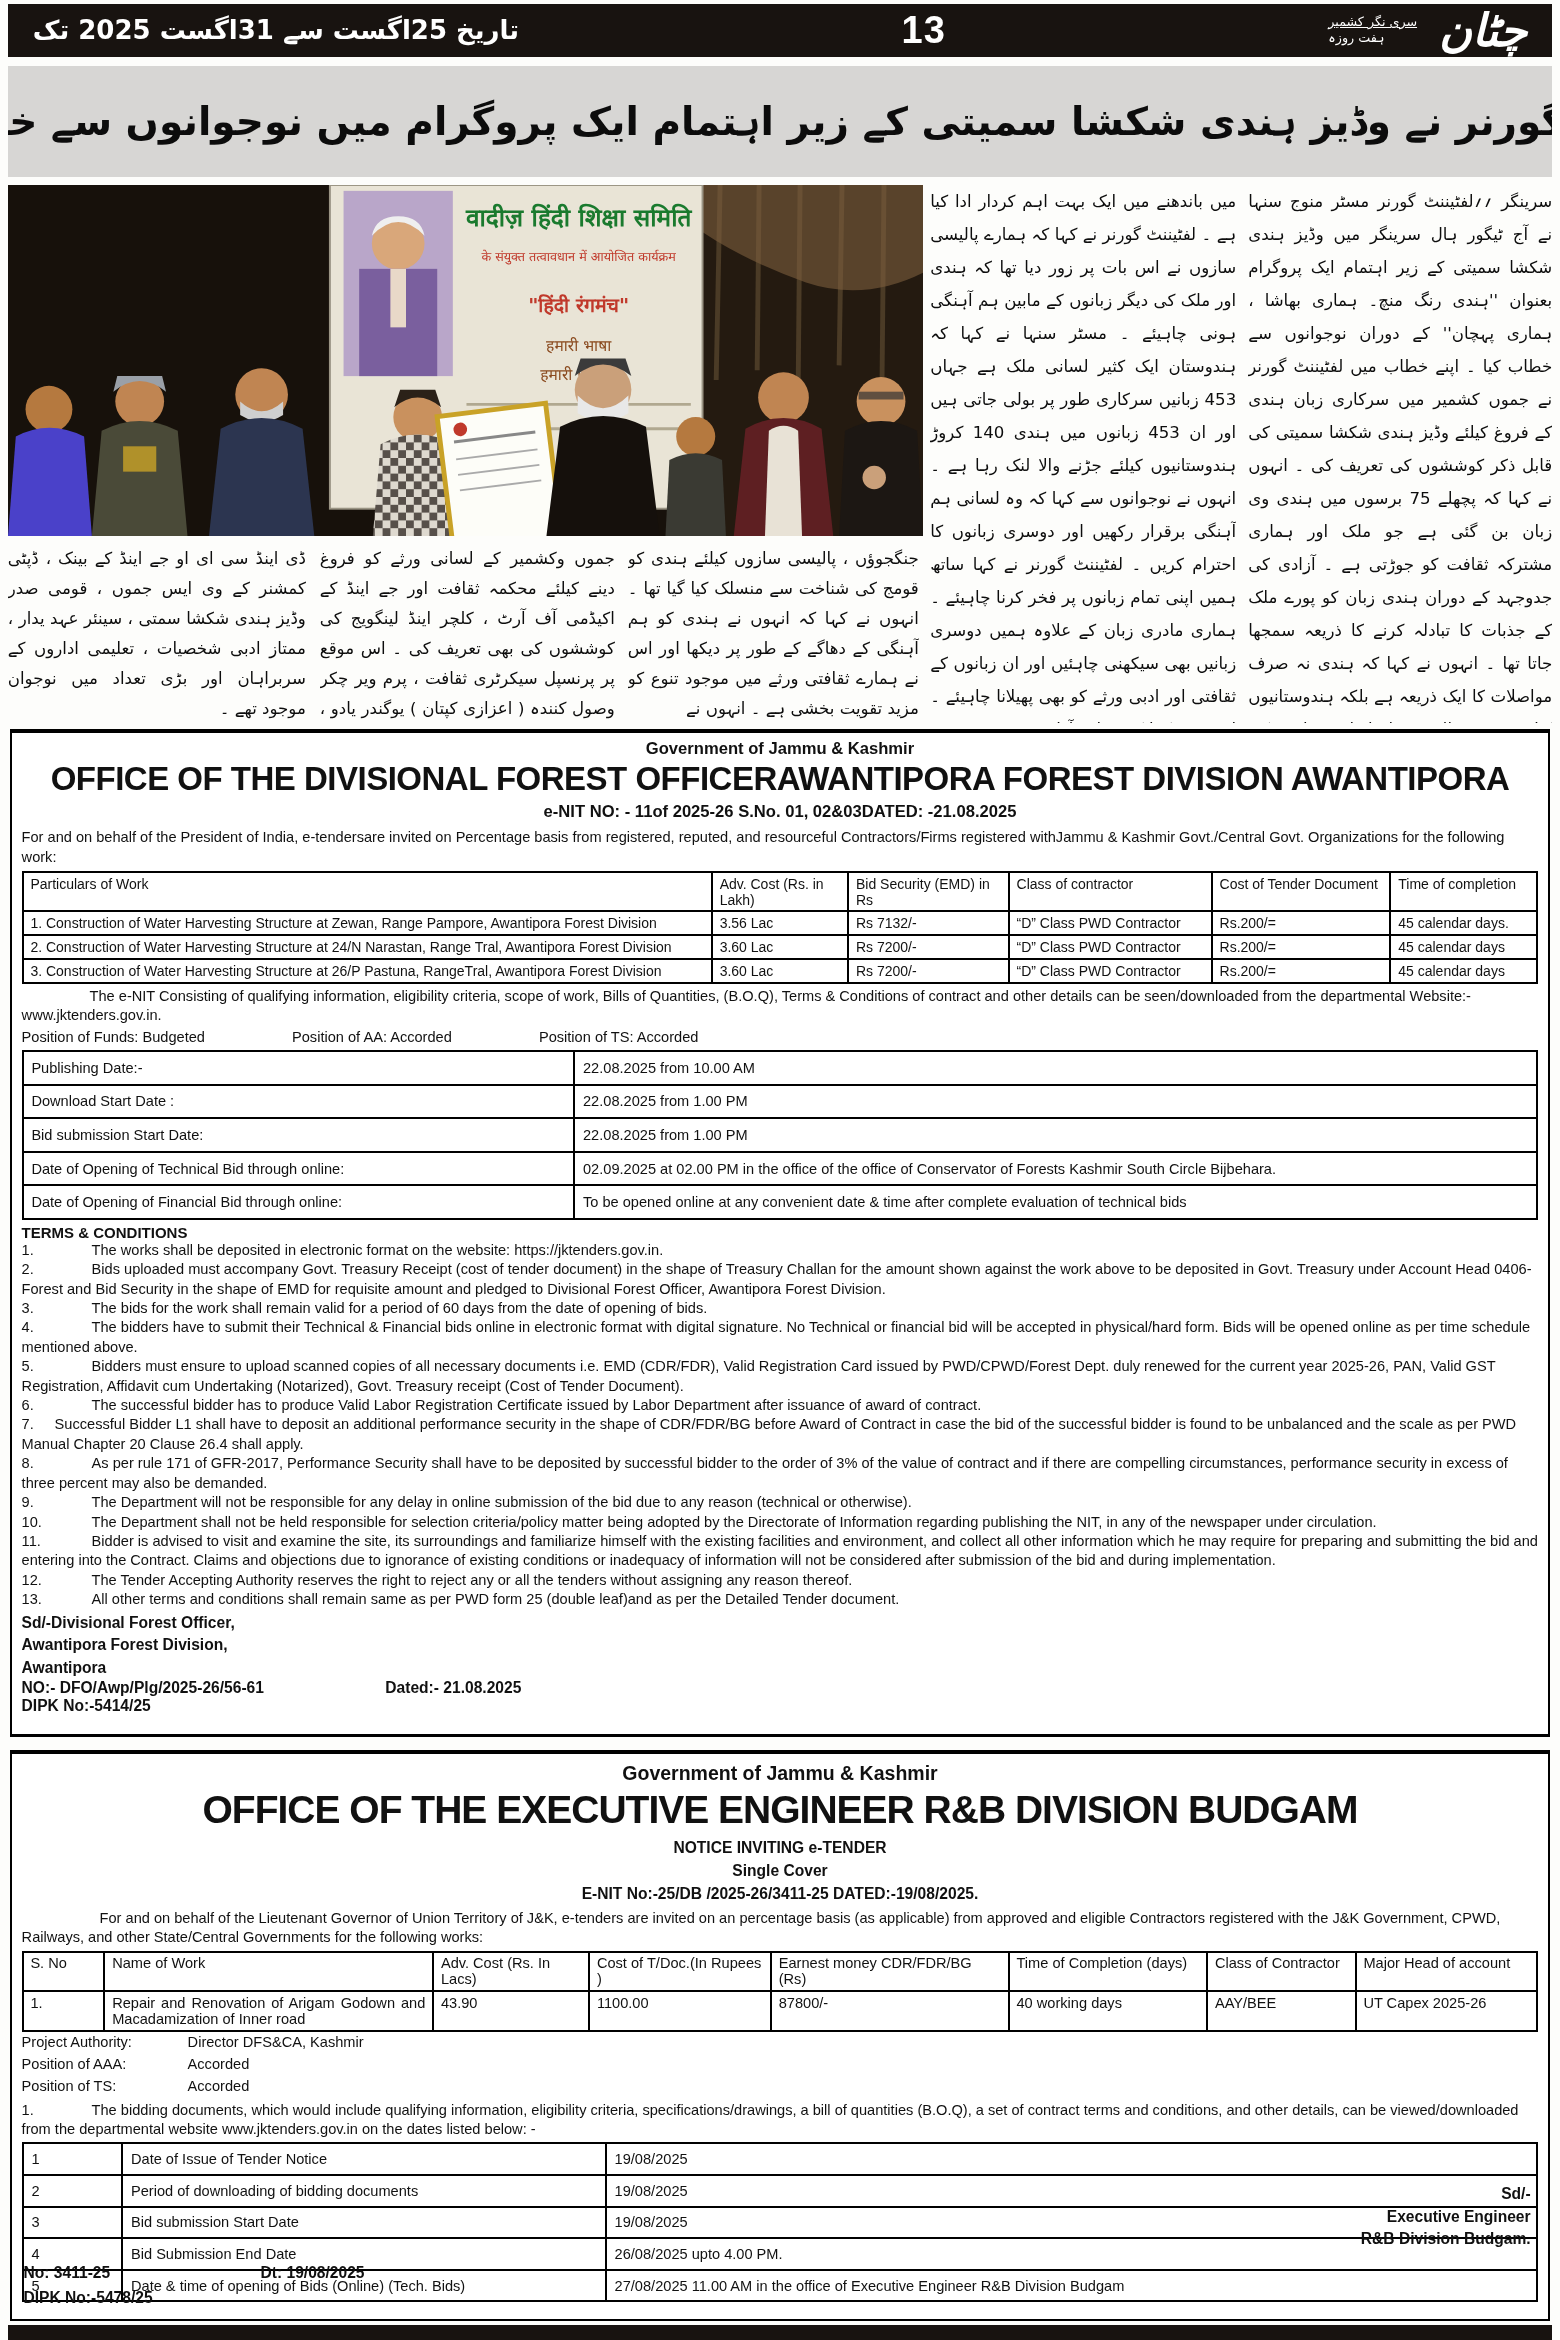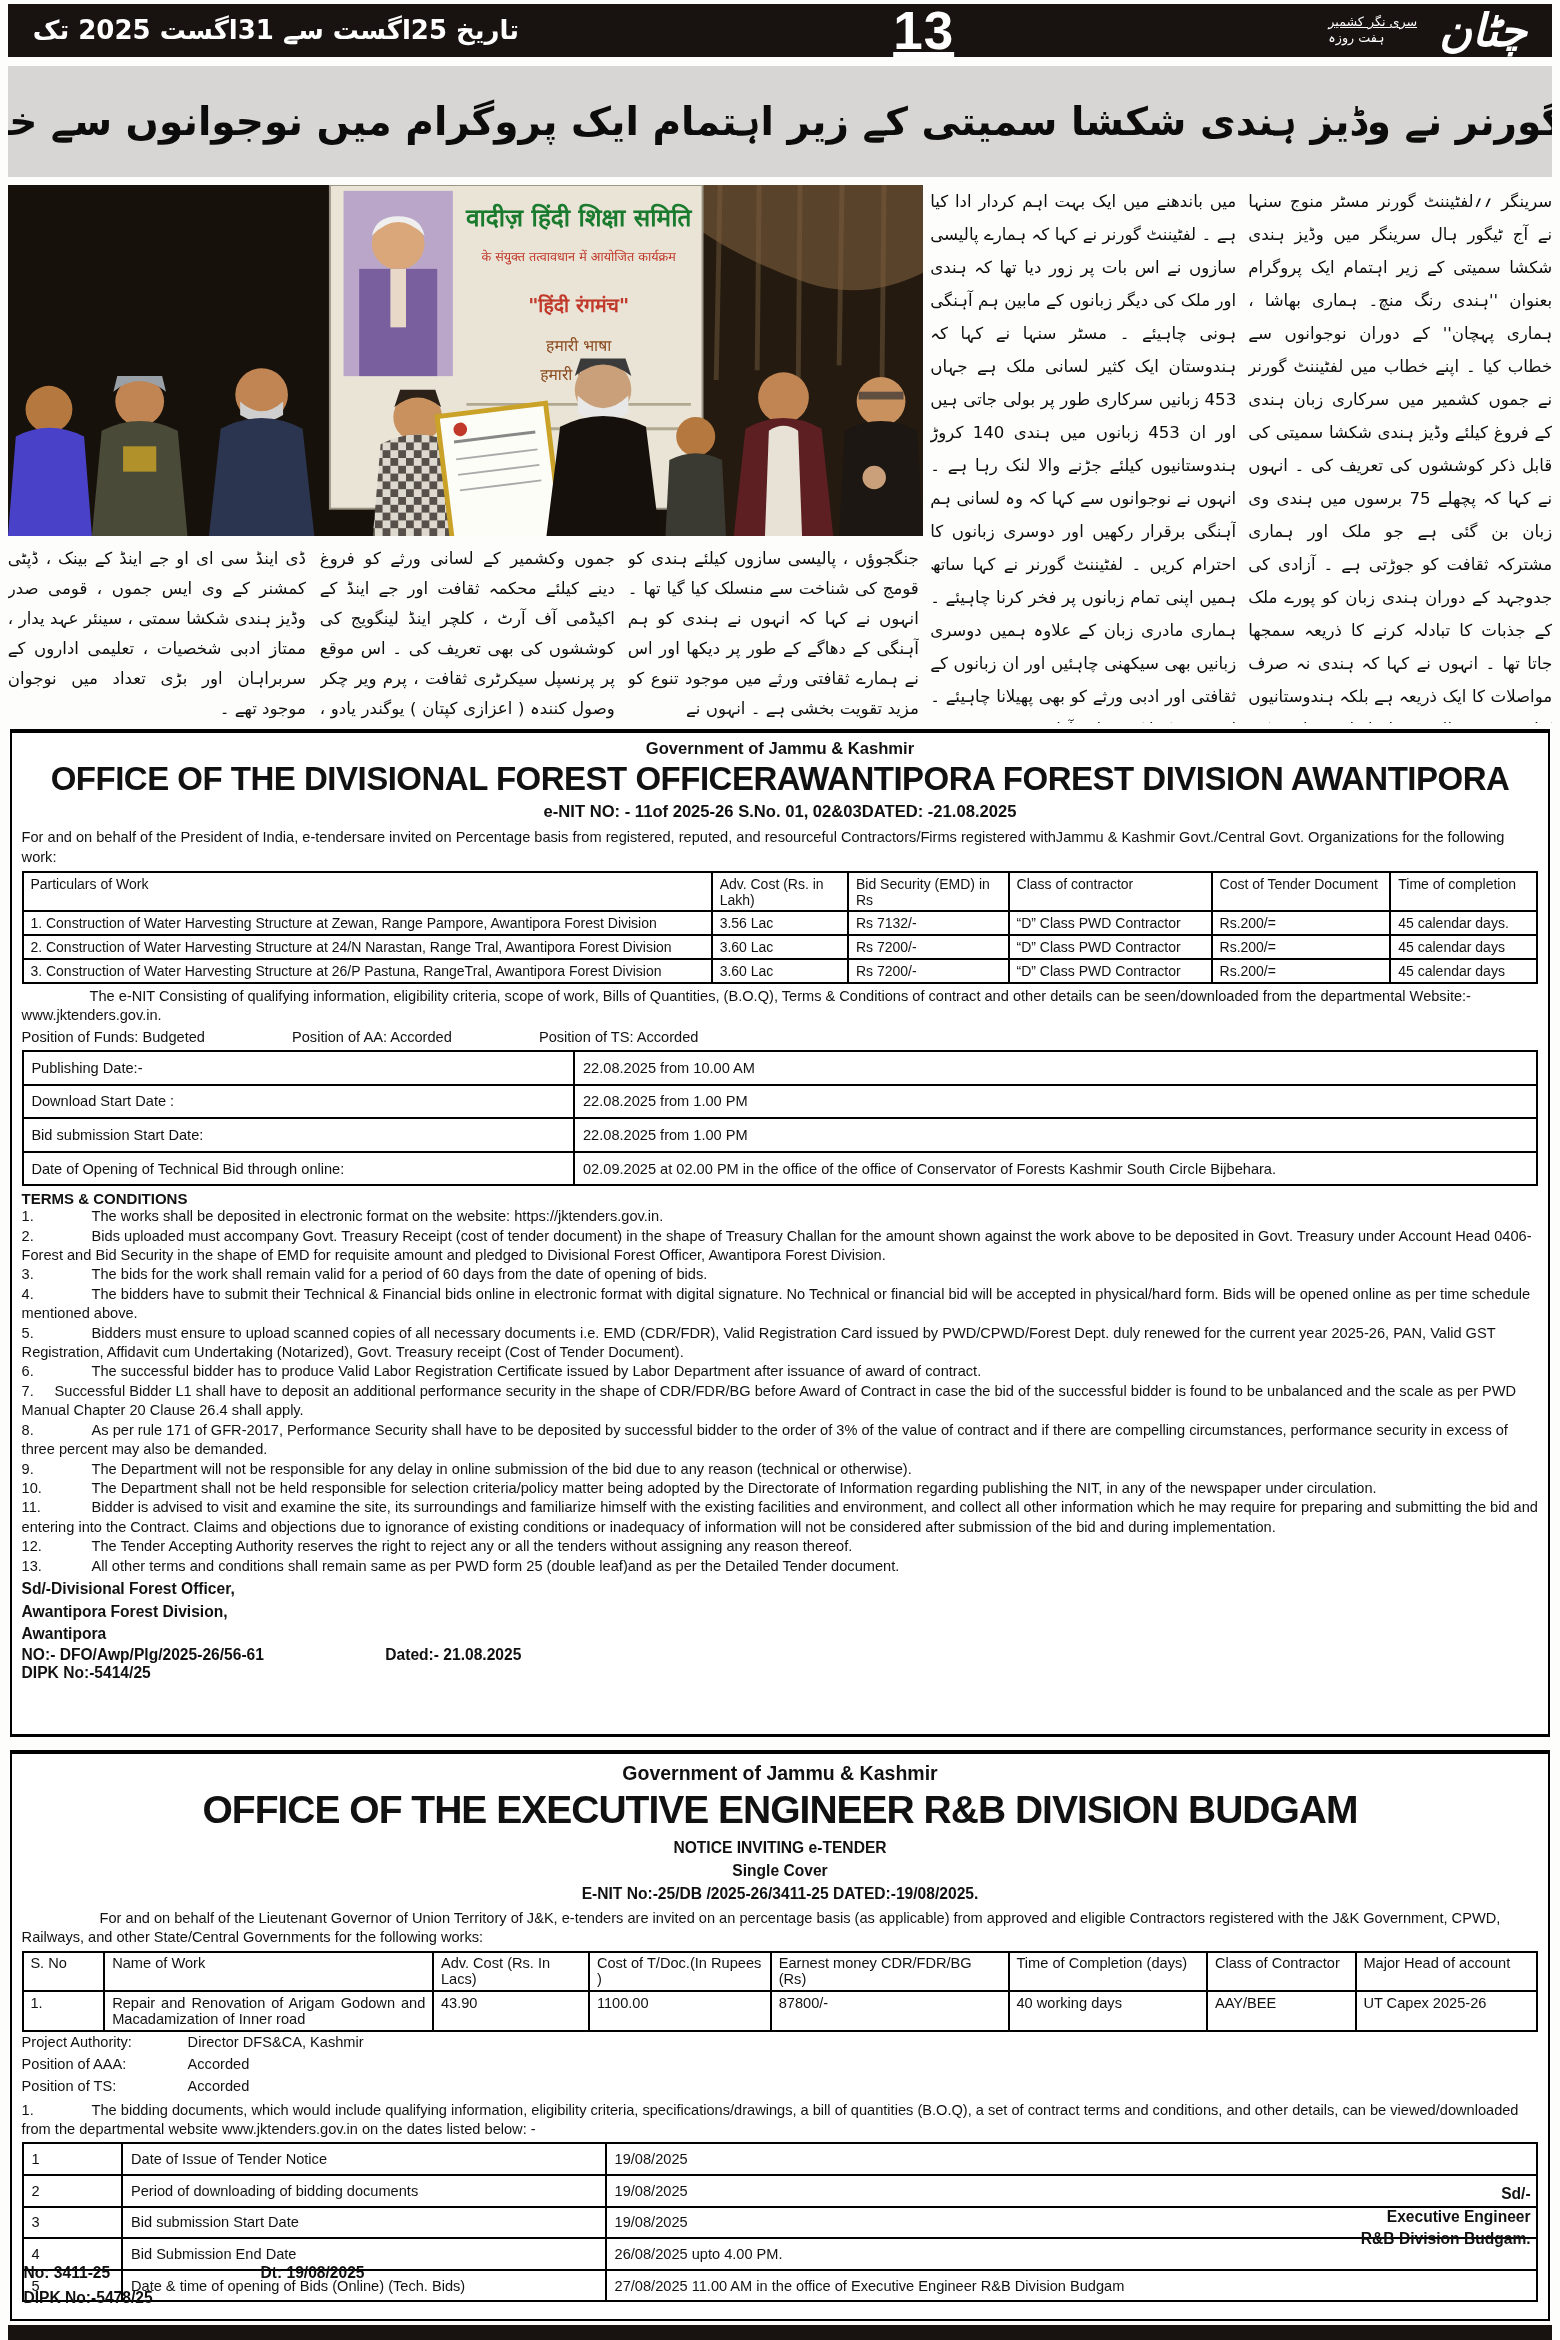--- a/index.html
+++ b/index.html
@@ -4,21 +4,21 @@
 <style>
   html,body{margin:0;padding:0;background:#888;}
   .page{width:1560px;height:2341px;position:relative;background:#fdfdfb;margin:0 auto;
         font-family:"Liberation Sans",sans-serif;color:#111;overflow:hidden;}
   .urdu{font-family:"DejaVu Sans",sans-serif;direction:rtl;}
 
   
   .topbar{position:absolute;top:3.9px;left:7.8px;right:7.8px;height:53px;background:#181310;color:#fff;
           display:flex;align-items:center;justify-content:space-between;padding:0 25px;box-sizing:border-box;}
   .topbar-date{font-size:26px;font-weight:bold;}
-  .page-num{font-size:53px;font-weight:bold;letter-spacing:1px;text-decoration:underline;}
+  .page-num{font-size:38px;font-weight:bold;letter-spacing:1px;}
   .masthead{display:flex;align-items:center;gap:22px;}
   .masthead-small{display:flex;flex-direction:column;align-items:flex-end;font-size:12.7px;line-height:1.3;}
   .masthead-city{text-decoration:underline;}
   .masthead-name{font-size:45px;font-weight:bold;font-style:italic;line-height:1;}
 
   
   .headline-band{position:absolute;top:66px;left:7.8px;right:7.8px;height:111px;background:#d7d6d4;
                  display:flex;align-items:center;justify-content:center;overflow:hidden;}
   .headline{font-size:39px;font-weight:bold;white-space:nowrap;color:#0c0c0c;}
 
@@ -263,20 +263,24 @@
         <td class="lbl">Download Start Date :</td>
         <td>22.08.2025 from 1.00 PM</td>
       </tr>
       <tr>
         <td class="lbl">Bid submission Start Date:</td>
         <td>22.08.2025 from 1.00 PM</td>
       </tr>
       <tr>
         <td class="lbl">Date of Opening of Technical Bid through online:</td>
         <td>02.09.2025 at 02.00 PM in the office of the office of Conservator of Forests Kashmir South Circle Bijbehara.</td>
+      </tr>
+      <tr>
+        <td class="lbl">Date of Opening of Financial Bid through online:</td>
+        <td>To be opened online at any convenient date &amp; time after complete evaluation of technical bids</td>
       </tr>
     </tbody>
       </table>
 
     <div class="terms-title">TERMS &amp; CONDITIONS</div>
     <div class="term"><span class="tno">1.</span><span>The works shall be deposited in electronic format on the website: https://jktenders.gov.in.</span></div>
     <div class="term"><span class="tno">2.</span><span>Bids uploaded must accompany Govt. Treasury Receipt (cost of tender document) in the shape of Treasury Challan for the amount shown against the work above to be deposited in Govt. Treasury under Account Head 0406- Forest and Bid Security in the shape of EMD for requisite amount and pledged to Divisional Forest Officer, Awantipora Forest Division.</span></div>
     <div class="term"><span class="tno">3.</span><span>The bids for the work shall remain valid for a period of 60 days from the date of opening of bids.</span></div>
     <div class="term"><span class="tno">4.</span><span>The bidders have to submit their Technical &amp; Financial bids online in electronic format with digital signature. No Technical or financial bid will be accepted in physical/hard form. Bids will be opened online as per time schedule mentioned above.</span></div>
     <div class="term"><span class="tno">5.</span><span>Bidders must ensure to upload scanned copies of all necessary documents i.e. EMD (CDR/FDR), Valid Registration Card issued by PWD/CPWD/Forest Dept. duly renewed for the current year 2025-26, PAN, Valid GST Registration, Affidavit cum Undertaking (Notarized), Govt. Treasury receipt (Cost of Tender Document).</span></div>

